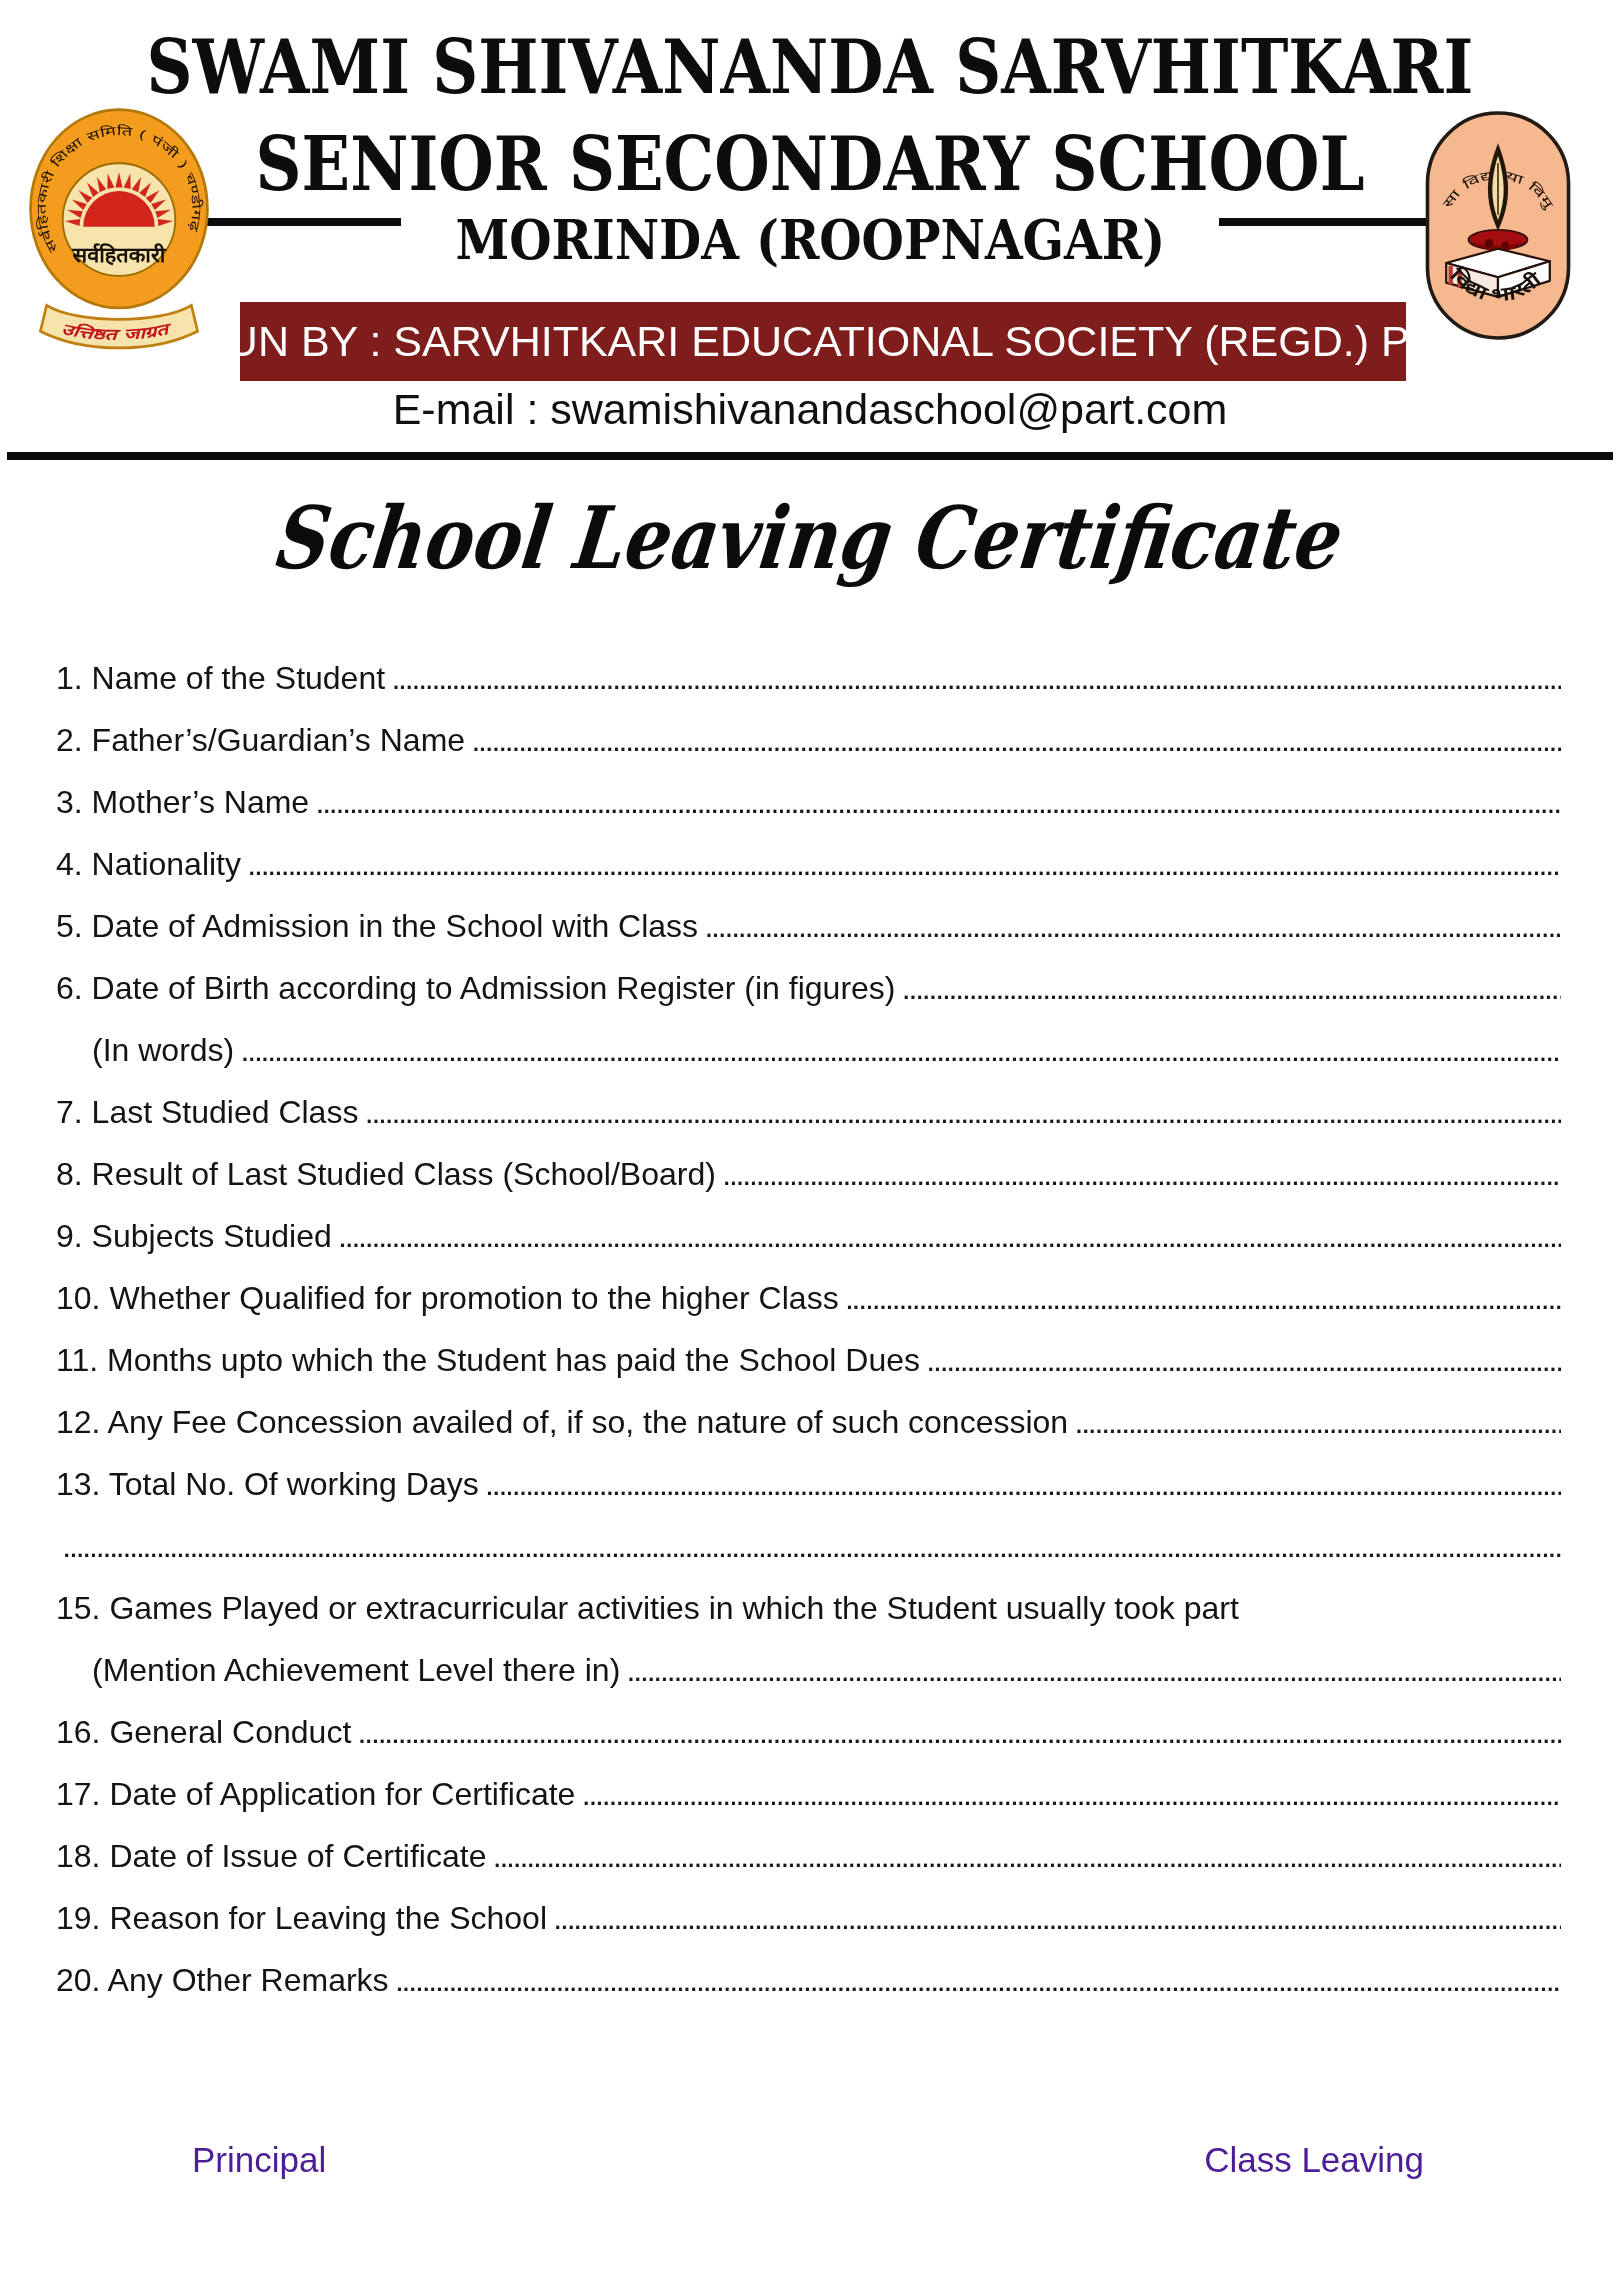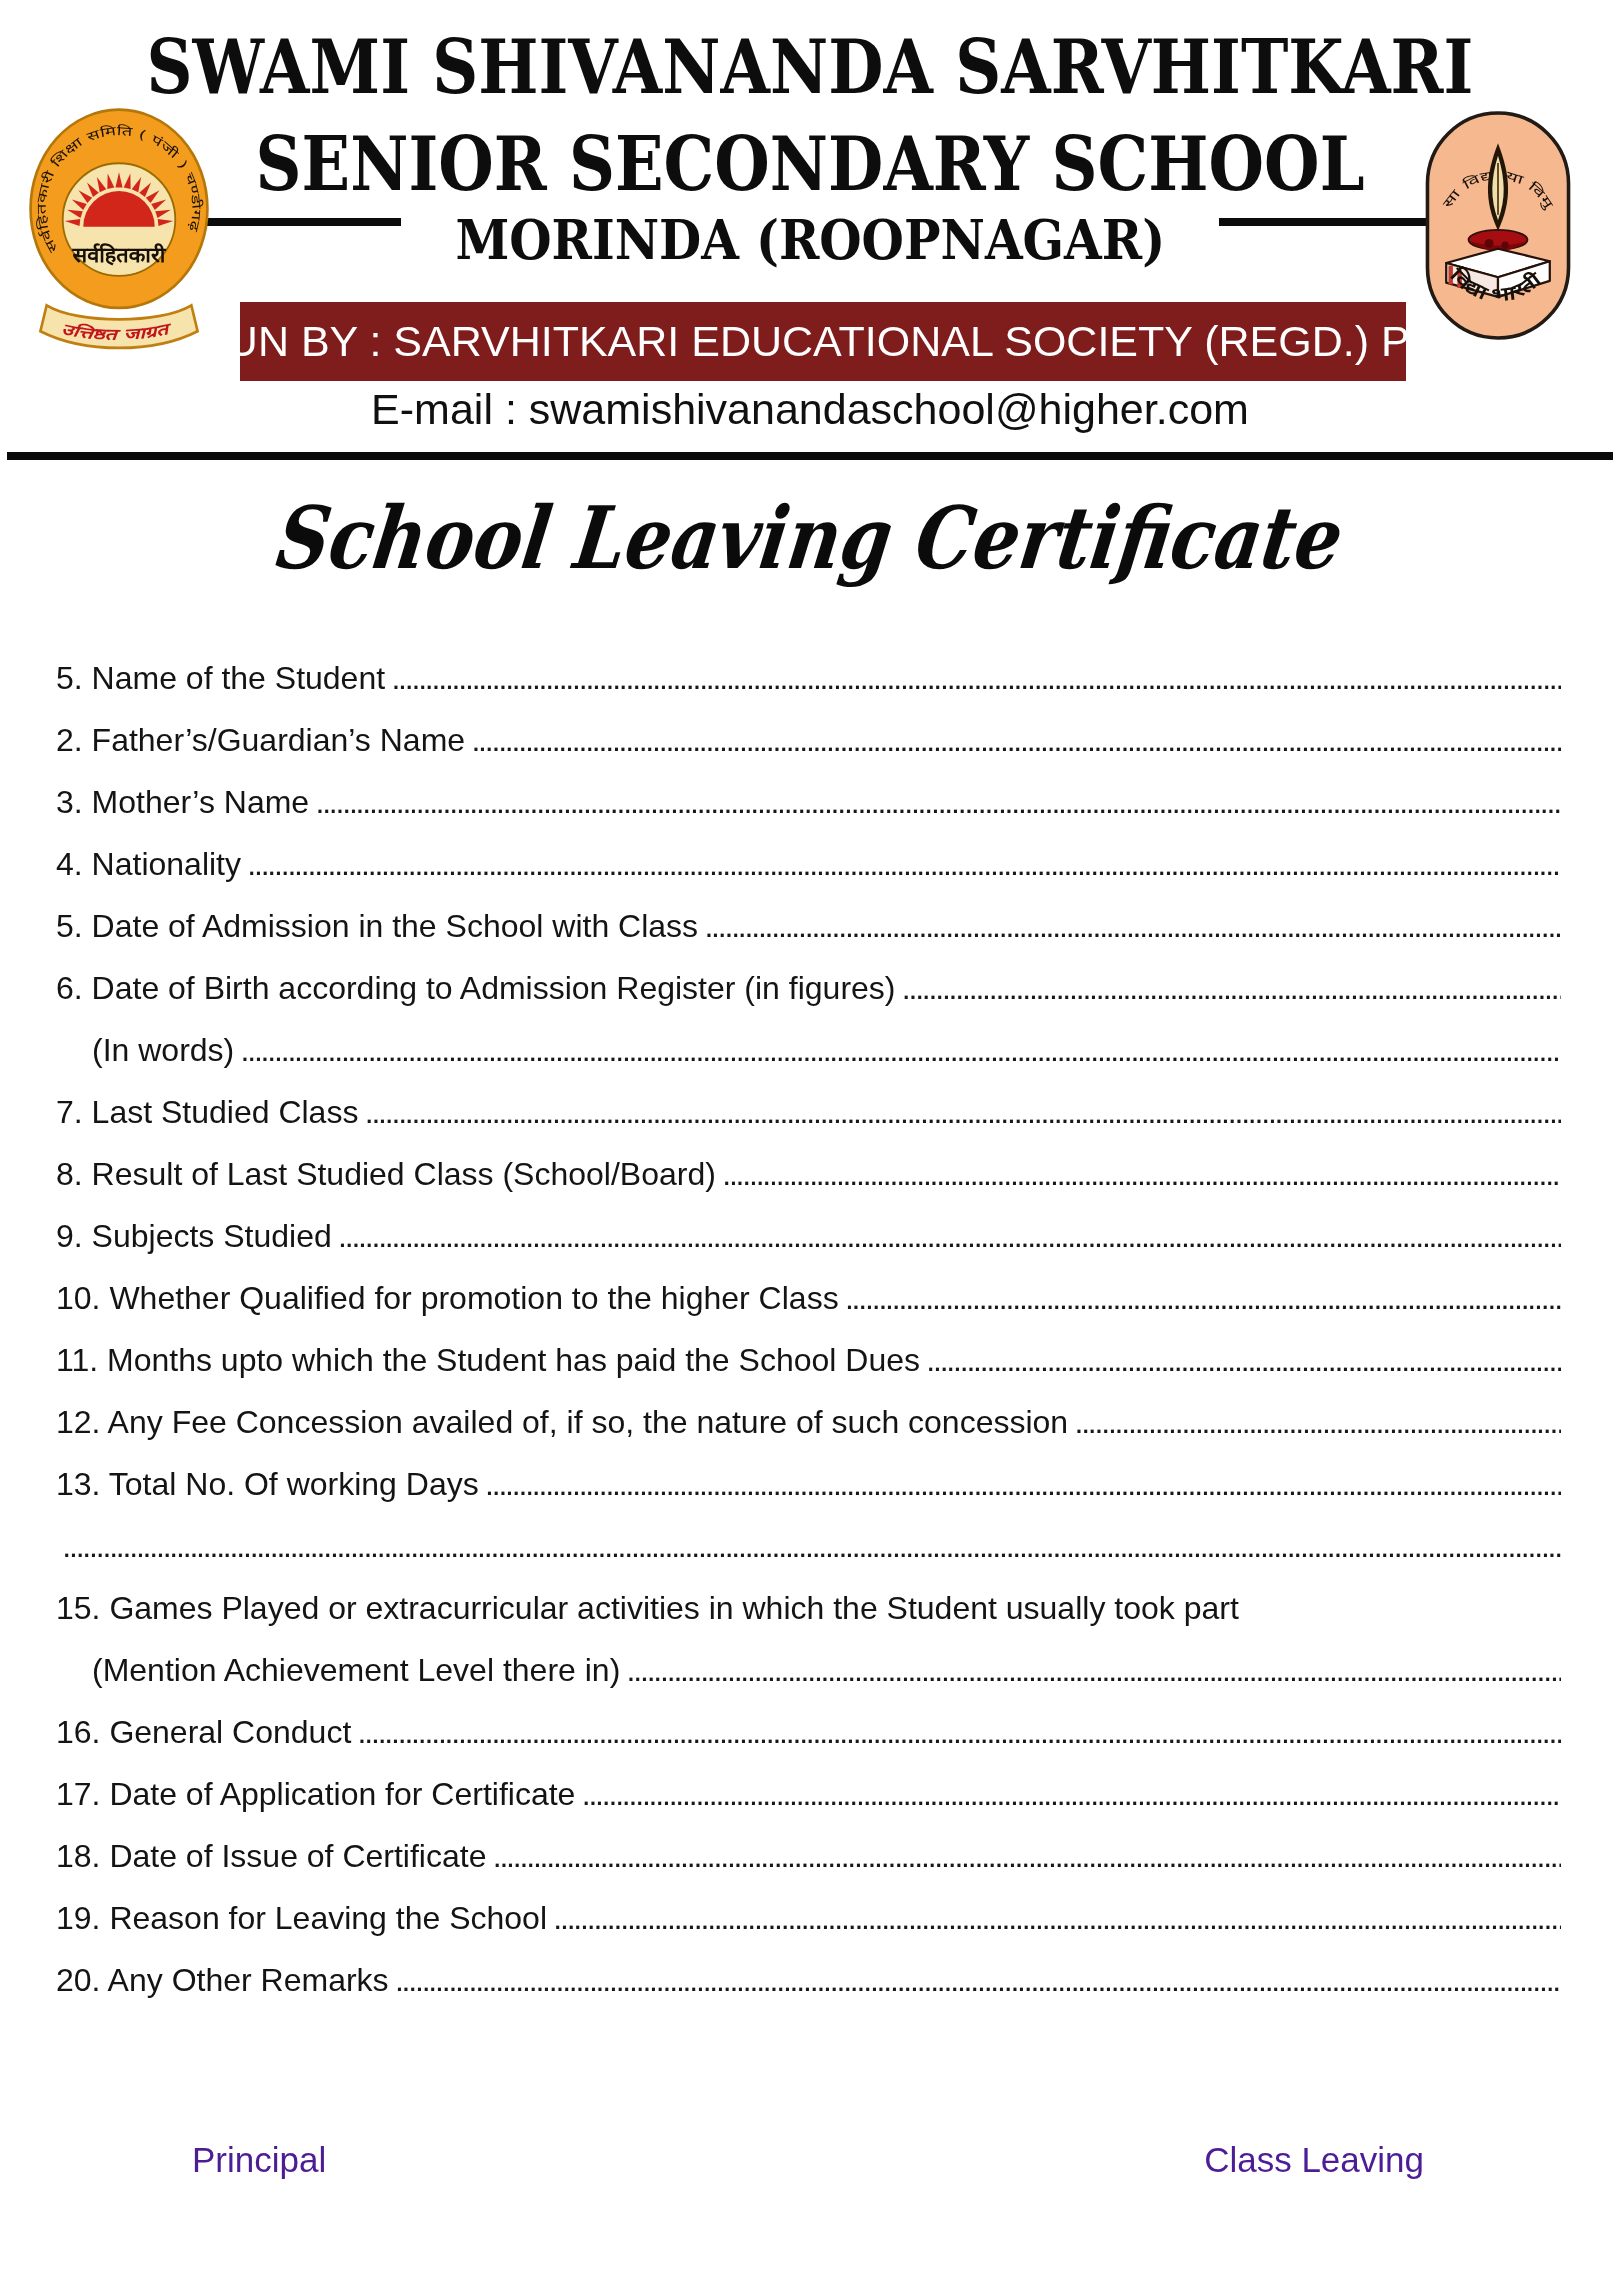--- a/index.html
+++ b/index.html
@@ -89,21 +89,21 @@
 <div class="abs morinda-row">
   <div class="morinda-dash"></div>
   <div class="morinda-text">MORINDA (ROOPNAGAR)</div>
   <div class="morinda-dash"></div>
 </div>
 
 <div class="abs runby-banner">
   <span class="runby-text">RUN BY : SARVHITKARI EDUCATIONAL SOCIETY (REGD.) PB.</span>
 </div>
 
-<div class="abs email-line">E-mail : swamishivanandaschool@higher.com</div>
+<div class="abs email-line">E-mail : swamishivanandaschool@part.com</div>
 
 <div class="abs divider"></div>
 
 <div class="abs logo-left">
   <svg width="184" height="260" viewBox="0 0 206 290">
     <ellipse cx="103" cy="128" rx="99" ry="111" fill="#F49C1E" stroke="#B4770A" stroke-width="3"></ellipse>
     <path id="lringL" d="M 36,175 A 82,82 0 1 1 170,175" fill="none"></path>
     <text font-size="14" fill="#1c1206">
       <textPath href="#lringL" startOffset="2" textLength="330" lengthAdjust="spacingAndGlyphs">सर्वहितकारी शिक्षा समिति ( पंजी ) चण्डीगढ़</textPath>
     </text>
@@ -164,21 +164,21 @@
     <text font-size="21" font-weight="bold" fill="#17100a">
       <textPath href="#rbotR" startOffset="0" textLength="118" lengthAdjust="spacingAndGlyphs">विद्या भारती</textPath>
     </text>
   </svg>
 </div>
 
 <div class="abs doc-title">School Leaving Certificate</div>
 
 <div class="abs fields">
     <div class="field-row">
-      <span class="field-label">5. Name of the Student</span>
+      <span class="field-label">1. Name of the Student</span>
       <span class="dots">............................................................................................................................................................................................................................................................................................................</span>
     </div>
     <div class="field-row">
       <span class="field-label">2. Father’s/Guardian’s Name</span>
       <span class="dots">............................................................................................................................................................................................................................................................................................................</span>
     </div>
     <div class="field-row">
       <span class="field-label">3. Mother’s Name</span>
       <span class="dots">............................................................................................................................................................................................................................................................................................................</span>
     </div>

